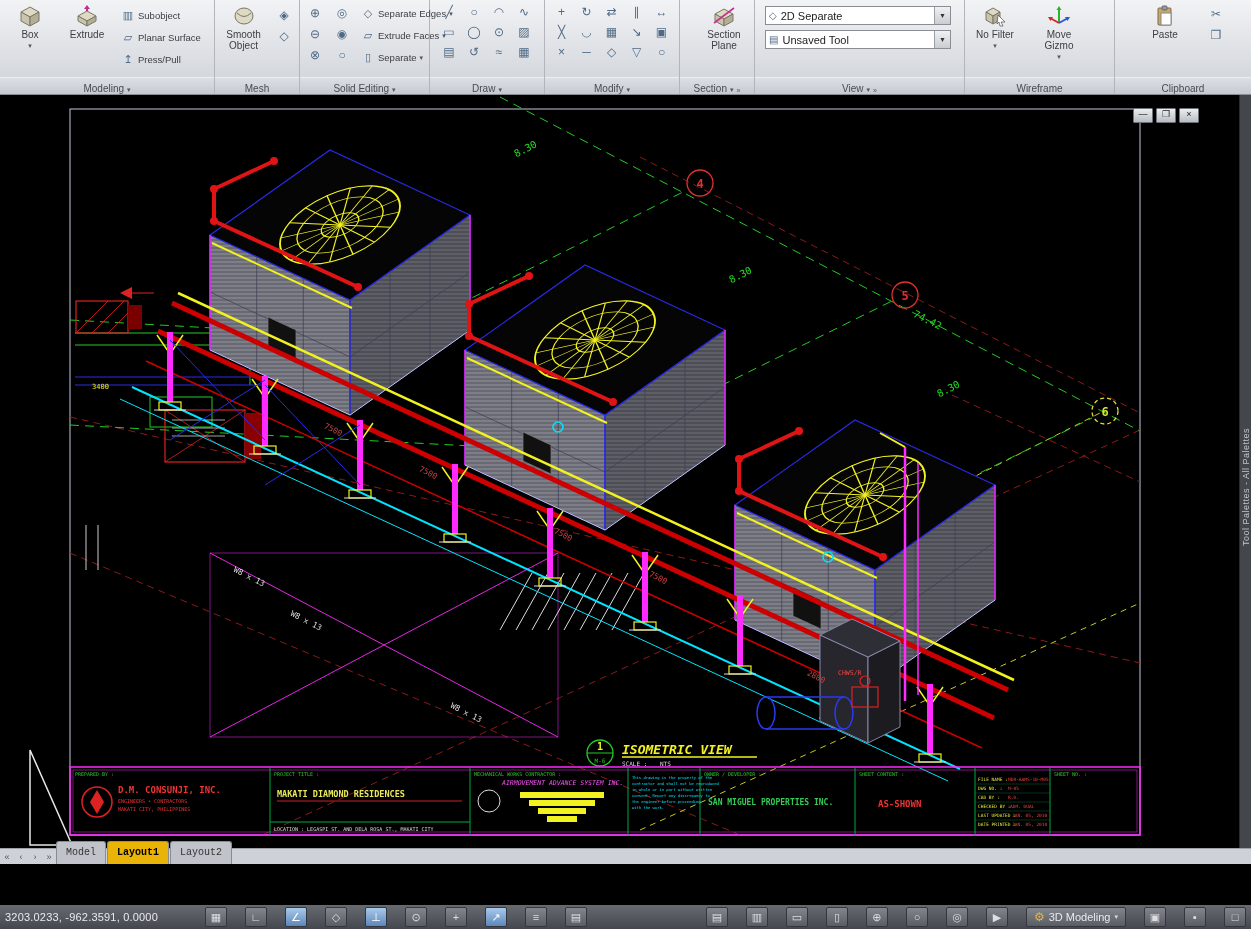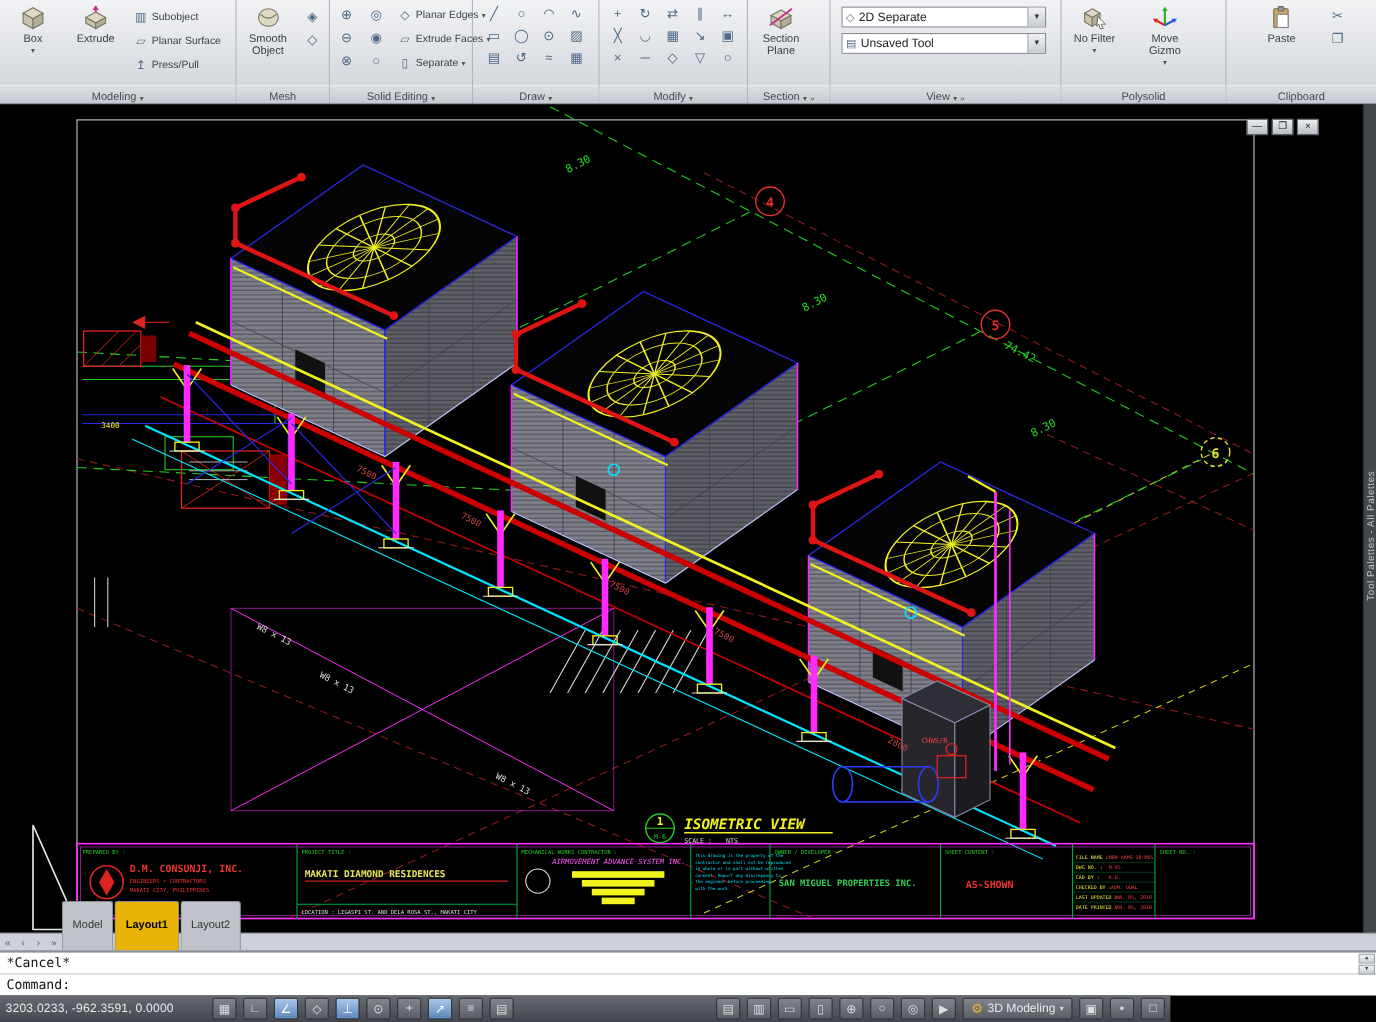--- a/index.html
+++ b/index.html
@@ -31,32 +31,32 @@
   .winctl{position:absolute;top:13px;right:41px;display:flex;gap:3px;z-index:5;}
   .wbtn{width:18px;height:13px;background:linear-gradient(#eceef0,#b9bdc3);border:1px solid #6f7379;font-size:9px;line-height:11px;text-align:center;color:#222;border-radius:1px;}
 
   
   .palette{position:absolute;top:95px;right:0;width:11px;height:753px;background:#43464b;border-left:1px solid #2a2c30;}
   .palette span{position:absolute;top:52%;left:50%;transform:translate(-50%,-50%) rotate(180deg);writing-mode:vertical-rl;white-space:nowrap;font-size:9px;color:#c2c6cb;letter-spacing:.5px;}
 
   
   .tabsrow{position:absolute;top:848px;left:0;width:1251px;height:16px;background:#ced2d8;border-top:1px solid #9aa0a6;display:flex;align-items:flex-end;font-size:10px;box-sizing:border-box;}
   .navbtn{width:14px;height:14px;text-align:center;line-height:14px;color:#555;font-size:9px;}
-  .tab{padding:15px 9px;height:14px;line-height:14px;background:#c0c4ca;border:1px solid #8a8e94;border-bottom:none;color:#333;margin-right:1px;border-radius:3px 3px 0 0;}
+  .tab{padding:4px 9px;height:14px;line-height:14px;background:#c0c4ca;border:1px solid #8a8e94;border-bottom:none;color:#333;margin-right:1px;border-radius:3px 3px 0 0;font-family:Liberation Mono, monospace;}
   .tab.active{background:#eab308;font-weight:bold;color:#000;}
 
   
   .cmd{position:absolute;top:864px;left:0;width:1251px;height:41px;background:#fff;border-top:2px solid #8a8e94;font-family:"DejaVu Sans Mono",monospace;font-size:12px;color:#111;box-sizing:border-box;}
   .cmdrow{height:19px;line-height:19px;padding-left:6px;}
   .cmdrow.hist{border-bottom:1px solid #c8c8c8;}
   .cmdscroll{position:absolute;top:1px;right:1px;width:15px;display:flex;flex-direction:column;gap:1px;}
   .csbtn{width:15px;height:9px;background:linear-gradient(#f0f1f3,#c9cdd3);border:1px solid #9aa0a6;font-size:5px;line-height:7px;text-align:center;color:#444;box-sizing:border-box;}
 
   
-  .status{position:absolute;top:905px;left:0;width:1064px;height:24px;background:linear-gradient(#676b71,#44484e);display:flex;align-items:center;gap:6px;padding:0 5px;box-sizing:border-box;color:#e8eaed;font-size:11px;}
+  .status{position:absolute;top:905px;left:0;width:1251px;height:24px;background:linear-gradient(#676b71,#44484e);display:flex;align-items:center;gap:18px;padding:0 5px;box-sizing:border-box;color:#e8eaed;font-size:11px;}
   .coords{width:182px;letter-spacing:.2px;font-size:11px;}
   .tgl{width:20px;height:18px;background:linear-gradient(#82868c,#5a5e64);border:1px solid #33373d;border-radius:2px;display:flex;align-items:center;justify-content:center;font-size:11px;color:#dcdee2;}
   .tgl.on{background:linear-gradient(#a9c9ea,#5d87ba);color:#fff;}
   .spacer{flex:1;}
   .wsbtn{display:flex;align-items:center;gap:4px;padding:0 7px;height:18px;background:linear-gradient(#82868c,#5a5e64);border:1px solid #33373d;border-radius:2px;white-space:nowrap;}
   .gear{color:#e8b33c;font-size:12px;}
 </style>
 </head>
 <body>
 
@@ -149,21 +149,21 @@
           <div class="ibtn">
               <span>◉</span>
             </div>
           <div class="ibtn">
               <span>○</span>
             </div>
         </div>
         <div class="vstack" style="padding-top:1px">
           <div class="sbtn">
               <span class="g">◇</span>
-              <span>Planar Edges</span>
+              <span>Separate Edges</span>
               <span class="carrow">▾</span>
             </div>
           <div class="sbtn">
               <span class="g">▱</span>
               <span>Extrude Faces</span>
               <span class="carrow">▾</span>
             </div>
           <div class="sbtn">
               <span class="g">▯</span>
               <span>Separate</span>
@@ -274,21 +274,21 @@
             </div>
         </div>
       </div>
       <div class="plabel">
           <span>Modify</span>
           <span class="carrow">▾</span>
         </div>
     </div>
 
     <div class="panel" style="width:75px">
-      <div class="pbody" style="justify-content:flex-start">
+      <div class="pbody" style="justify-content:flex-end">
         <div class="bigbtn">
           <span><svg class="bi" viewBox="0 0 24 22">
                 <polygon points="12,4 21,9 12,14 3,9" fill="#ded9c2" stroke="#7a7668"></polygon>
                 <polygon points="3,9 12,14 12,21 3,16" fill="#c9c4ab" stroke="#7a7668"></polygon>
                 <polygon points="21,9 12,14 12,21 21,16" fill="#b3ae95" stroke="#7a7668"></polygon>
                 <line x1="2" y1="18" x2="22" y2="3" stroke="#c2308c" stroke-width="1.6"></line>
               </svg></span>
           <span>Section Plane</span>
         </div>
       </div>
@@ -338,21 +338,21 @@
                 <line x1="12" y1="18" x2="3" y2="13" stroke="#d42a2a" stroke-width="2"></line>
                 <polygon points="1,12 6,12 3.5,16" fill="#d42a2a"></polygon>
                 <line x1="12" y1="18" x2="21" y2="13" stroke="#2a5ad4" stroke-width="2"></line>
                 <polygon points="23,12 18,12 20.5,16" fill="#2a5ad4"></polygon>
               </svg></span>
           <span>Move Gizmo</span>
           <span class="carrow">▾</span>
         </div>
       </div>
       <div class="plabel">
-          <span>Polysolid</span>
+          <span>Wireframe</span>
         </div>
     </div>
 
     <div class="panel" style="width:136px;border-right:none">
       <div class="pbody" style="justify-content:center;gap:12px">
         <div class="bigbtn">
           <span><svg class="bi" viewBox="0 0 24 22">
                 <rect x="5" y="3" width="13" height="17" rx="1" fill="#c9a86a" stroke="#7a6a48"></rect>
                 <rect x="9" y="1" width="5" height="4" rx="1" fill="#9a9aa2" stroke="#666"></rect>
                 <rect x="8" y="8" width="10" height="12" fill="#fff" stroke="#888"></rect>
@@ -680,28 +680,20 @@
   <div class="tabsrow">
     <div class="navbtn"><span>«</span></div>
     <div class="navbtn"><span>‹</span></div>
     <div class="navbtn"><span>›</span></div>
     <div class="navbtn"><span>»</span></div>
     <div class="tab">Model</div>
     <div class="tab active">Layout1</div>
     <div class="tab">Layout2</div>
   </div>
 
-  <div class="cmd">
-    <div class="cmdrow hist">*Cancel*</div>
-    <div class="cmdrow">Command:</div>
-    <div class="cmdscroll">
-      <div class="csbtn">▲</div>
-      <div class="csbtn">▼</div>
-    </div>
-  </div>
 
   <div class="status">
     <div class="coords">3203.0233, -962.3591, 0.0000</div>
     <div class="tgl">
         <span>▦</span>
       </div>
     <div class="tgl">
         <span>∟</span>
       </div>
     <div class="tgl on">

